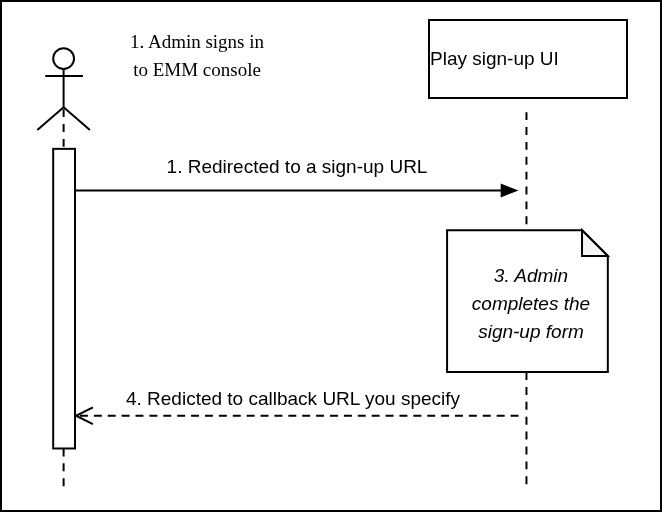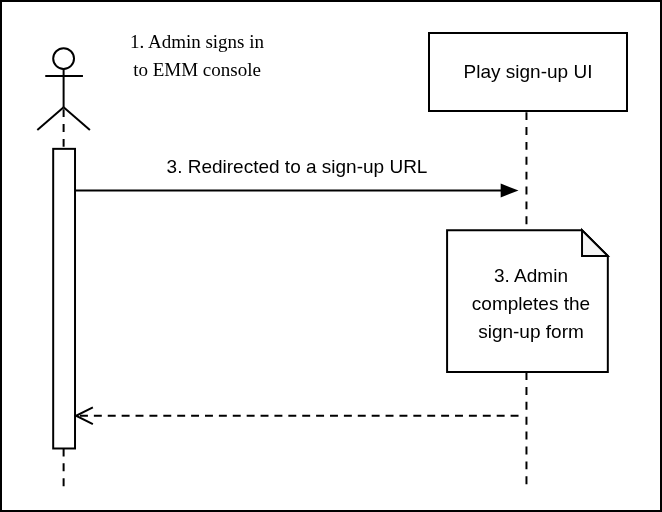--- a/index.html
+++ b/index.html
@@ -23,44 +23,45 @@
     position: absolute;
     font-size: 19px;
     line-height: 28px;
     white-space: pre-line;
     text-align: center;
     color: #000000;
   }
   .participant-box {
     position: absolute;
     left: 426px;
-    top: 30px;
+    top: 17px;
     width: 200px;
     height: 80px;
     box-sizing: border-box;
     background: #ffffff;
     border: 2px solid #000000;
     display: flex;
     align-items: center;
-    justify-content: center;
+    justify-content: flex-start;
     font-size: 19px;
   }
   .note-text {
     position: absolute;
     left: 448px;
     top: 230px;
     width: 162px;
     height: 143px;
     display: flex;
     align-items: center;
     justify-content: center;
     text-align: center;
     font-size: 19px;
     line-height: 28px;
     white-space: pre-line;
+    font-style: italic;
   }
   .msg1-label { left: 90px;  top: 26px;  width: 210px; font-family: Liberation Serif, serif; }
   .msg2-label { left: 95px;  top: 151px; width: 400px; }
   .msg4-label { left: 66px;  top: 383px; width: 450px; }
 </style>
 </head>
 <body>
 
 <div class="canvas">
 
@@ -97,18 +98,19 @@
       <path d="M91,408.5 L74,417 L91,425.5" fill="none" stroke="#000000" stroke-width="2"></path>
     </g>
   </svg>
 
   <div class="participant-box">
     <span>Play sign-up UI</span>
   </div>
 
   <div class="label msg1-label">1. Admin signs in
 to EMM console</div>
-  <div class="label msg2-label">3. Redirected to a sign-up URL</div>
+  <div class="label msg2-label">1. Redirected to a sign-up URL</div>
   <div class="note-text">3. Admin
 completes the
 sign-up form</div>
+  <div class="label msg4-label">4. Redicted to callback URL you specify</div>
 
 </div>
 
 </body></html>

